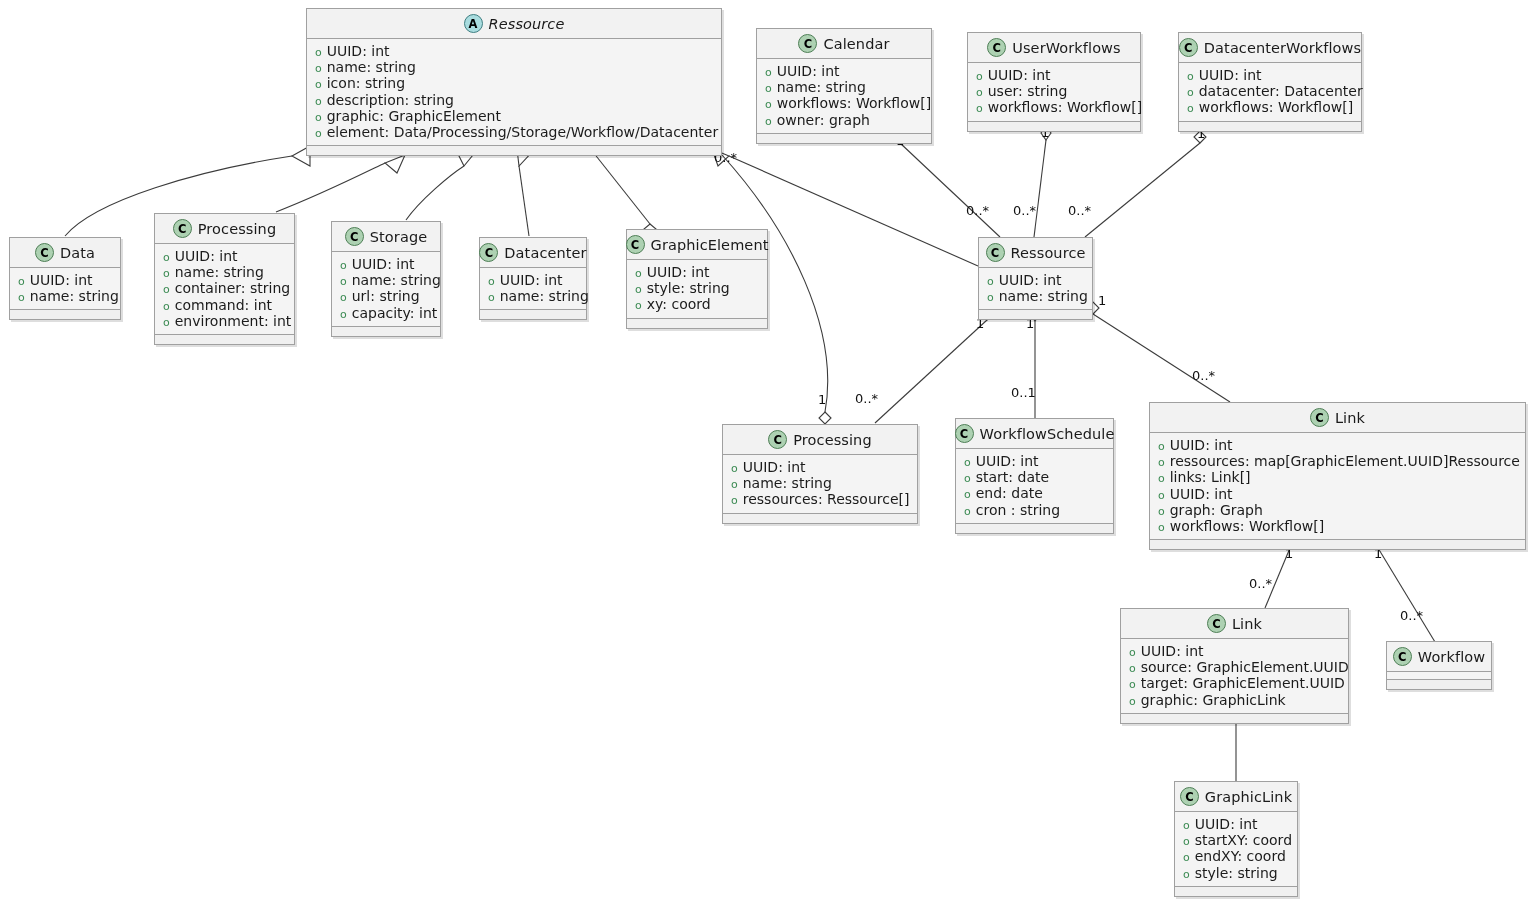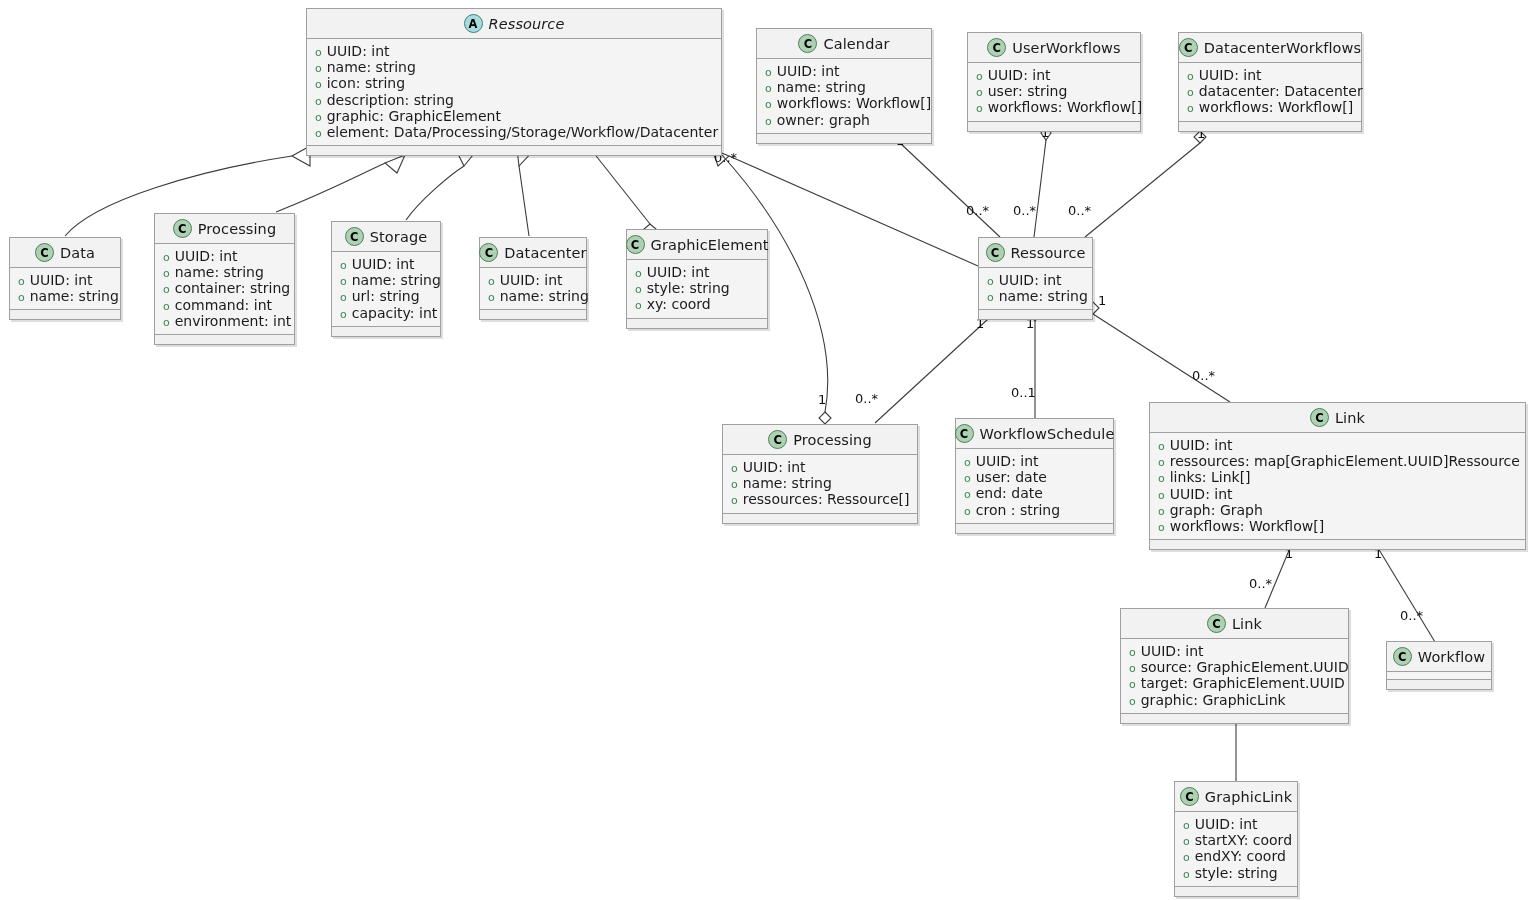--- a/index.html
+++ b/index.html
@@ -395,21 +395,21 @@
           <span class="stereo c">C</span>
           <span class="name">WorkflowSchedule</span>
         </div>
         <div class="attrs">
           <div class="attr">
             <span class="vis">o</span>
             <span>UUID: int</span>
           </div>
           <div class="attr">
             <span class="vis">o</span>
-            <span>user: date</span>
+            <span>start: date</span>
           </div>
           <div class="attr">
             <span class="vis">o</span>
             <span>end: date</span>
           </div>
           <div class="attr">
             <span class="vis">o</span>
             <span>cron : string</span>
           </div>
         </div>

